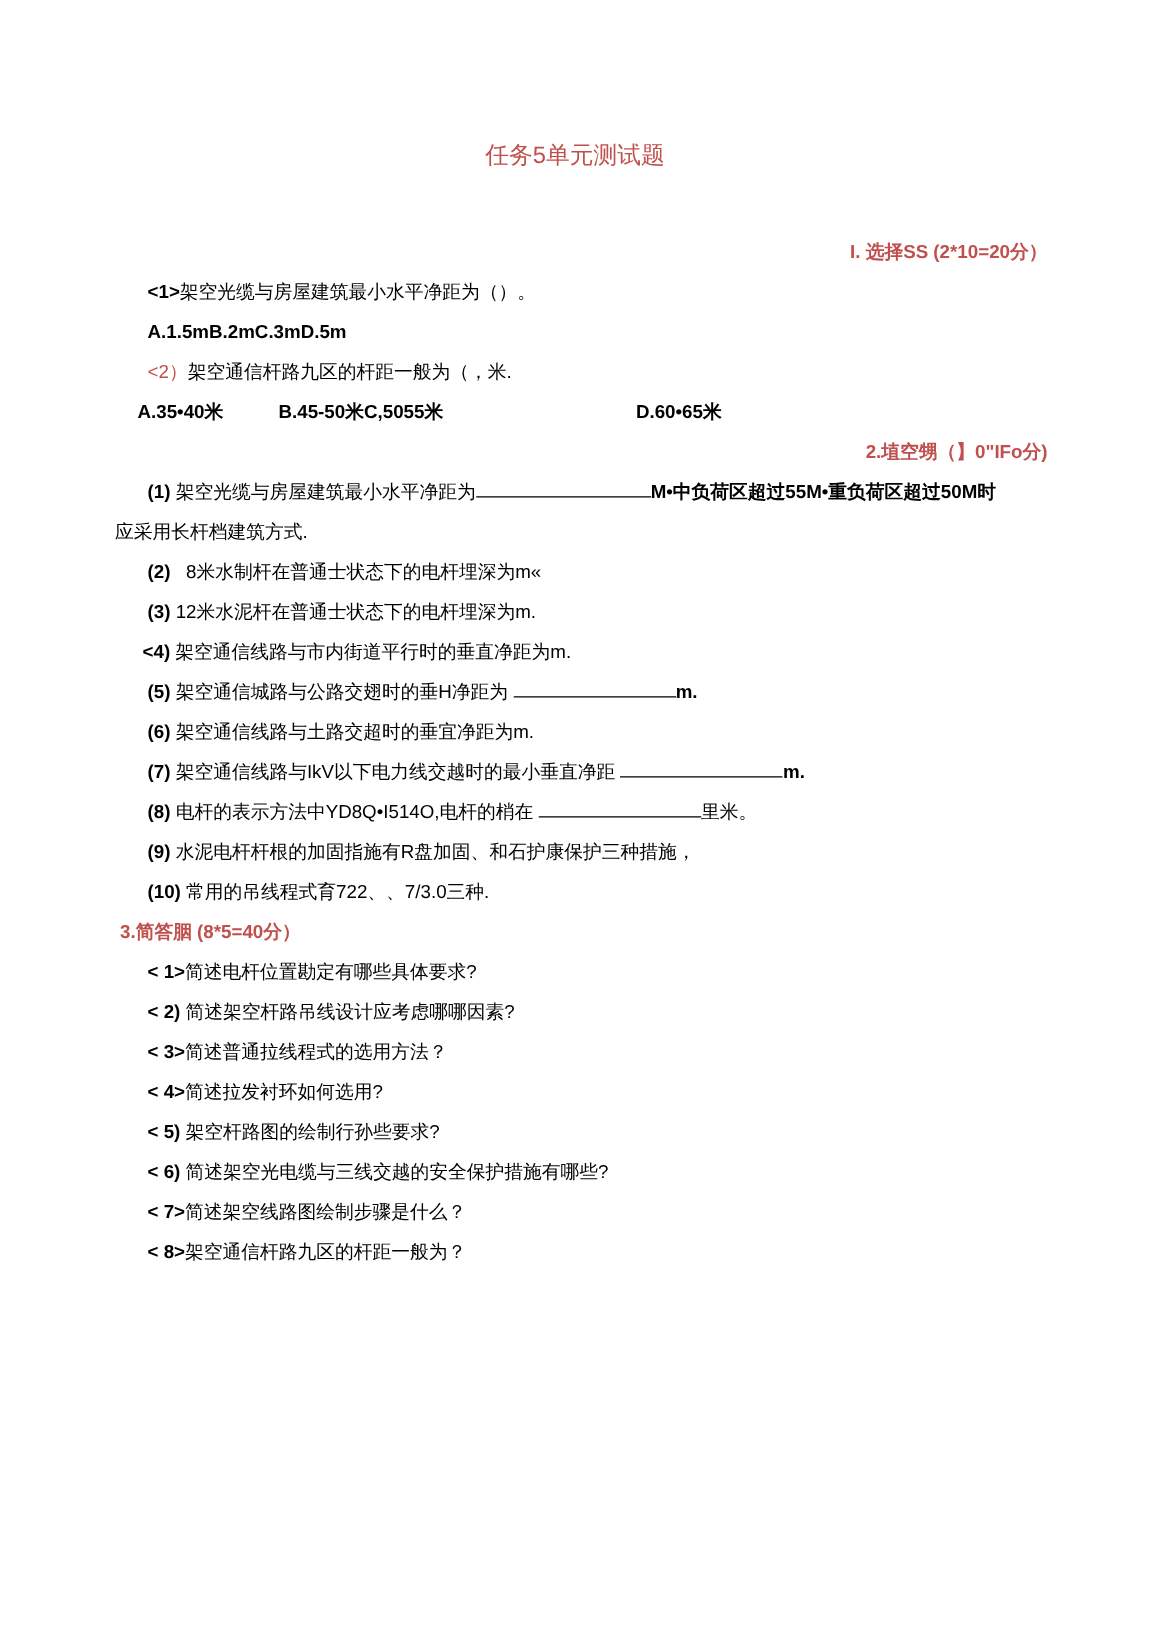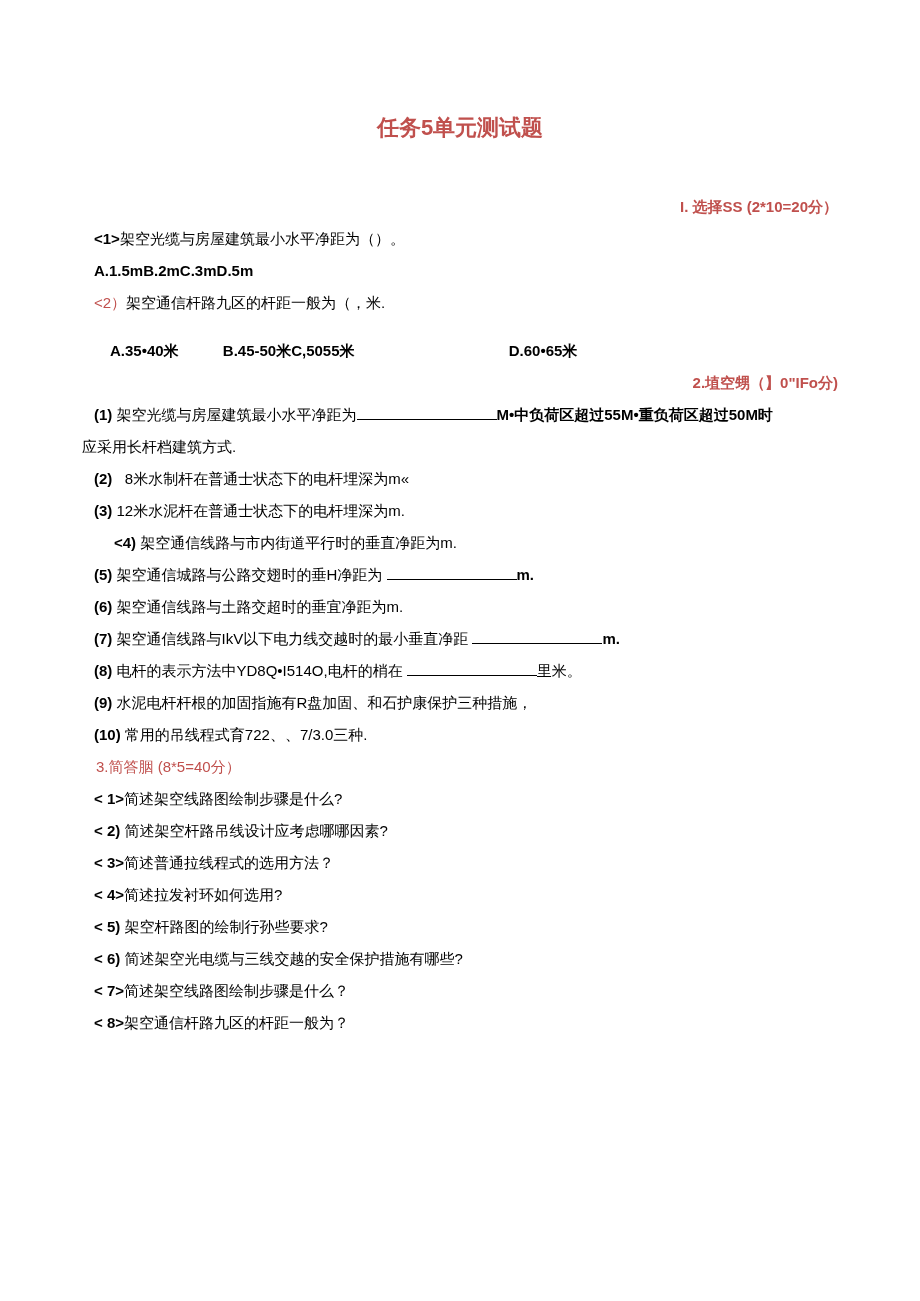--- a/index.html
+++ b/index.html
@@ -8,37 +8,37 @@
       font-family: "Microsoft YaHei", "SimSun", Arial, sans-serif;
       font-size: 15px;
       color: #000000;
       width: 920px;
       padding: 110px 82px 100px 82px;
       line-height: 1.6;
     }
     .title {
       text-align: center;
       color: #c0504d;
-      font-size: 22px;
-      font-weight: 700;
+      font-size: 19px;
+      font-weight: 400;
       margin-bottom: 50px;
     }
     .section-header {
       color: #c0504d;
       font-weight: bold;
       margin-left: 28px;
       text-align: right;
     }
     .content-line {
-      margin-left: 12px;
+      margin-left: 36px;
       margin-top: 8px;
       margin-bottom: 8px;
     }
     .content-line-flush {
-      margin-left: 0;
+      margin-left: 10px;
       margin-top: 8px;
       margin-bottom: 8px;
     }
     .bold { font-weight: bold; }
     .red { color: #c0504d; }
     .blank {
       display: inline-block;
       border-bottom: 1px solid #000;
       min-width: 140px;
       height: 1em;
@@ -46,33 +46,33 @@
     }
     .blank-short {
       display: inline-block;
       border-bottom: 1px solid #000;
       min-width: 130px;
       height: 1em;
       vertical-align: baseline;
     }
     .opt-row {
       margin-left: 28px;
-      margin-top: 24px;
+      margin-top: 8px;
       margin-bottom: 8px;
     }
     .opt-row .opt {
       display: inline-block;
       font-weight: bold;
     }
     .gap1 { margin-right: 40px; }
     .gap2 { margin-right: 150px; }
     .section3 {
       margin-left: 14px;
       color: #c0504d;
-      font-weight: normal;
+      font-weight: bold;
       margin-top: 8px;
       margin-bottom: 8px;
     }
   </style>
 </head>
 <body>
 
 <div class="title">任务5单元测试题</div>
 
 <div class="section-header">I. 选择SS  (2*10=20分）</div>
@@ -139,21 +139,21 @@
 </div>
 
 <div class="content-line">
   <span class="bold">(10)</span>
   <span>常用的吊线程式育722、、7/3.0三种.</span>
 </div>
 
 <div class="section3">3.简答胭  (8*5=40分）</div>
 
 <div class="content-line">
-  <span class="bold">&lt;  1&gt;</span><span>简述架空线路图绘制步骤是什么?</span>
+  <span class="bold">&lt;  1&gt;</span><span>简述电杆位置勘定有哪些具体要求?</span>
 </div>
 <div class="content-line">
   <span class="bold">&lt;  2)</span>&nbsp;<span>简述架空杆路吊线设计应考虑哪哪因素?</span>
 </div>
 <div class="content-line">
   <span class="bold">&lt;  3&gt;</span><span>简述普通拉线程式的选用方法？</span>
 </div>
 <div class="content-line">
   <span class="bold">&lt;  4&gt;</span><span>简述拉发衬环如何选用?</span>
 </div>

